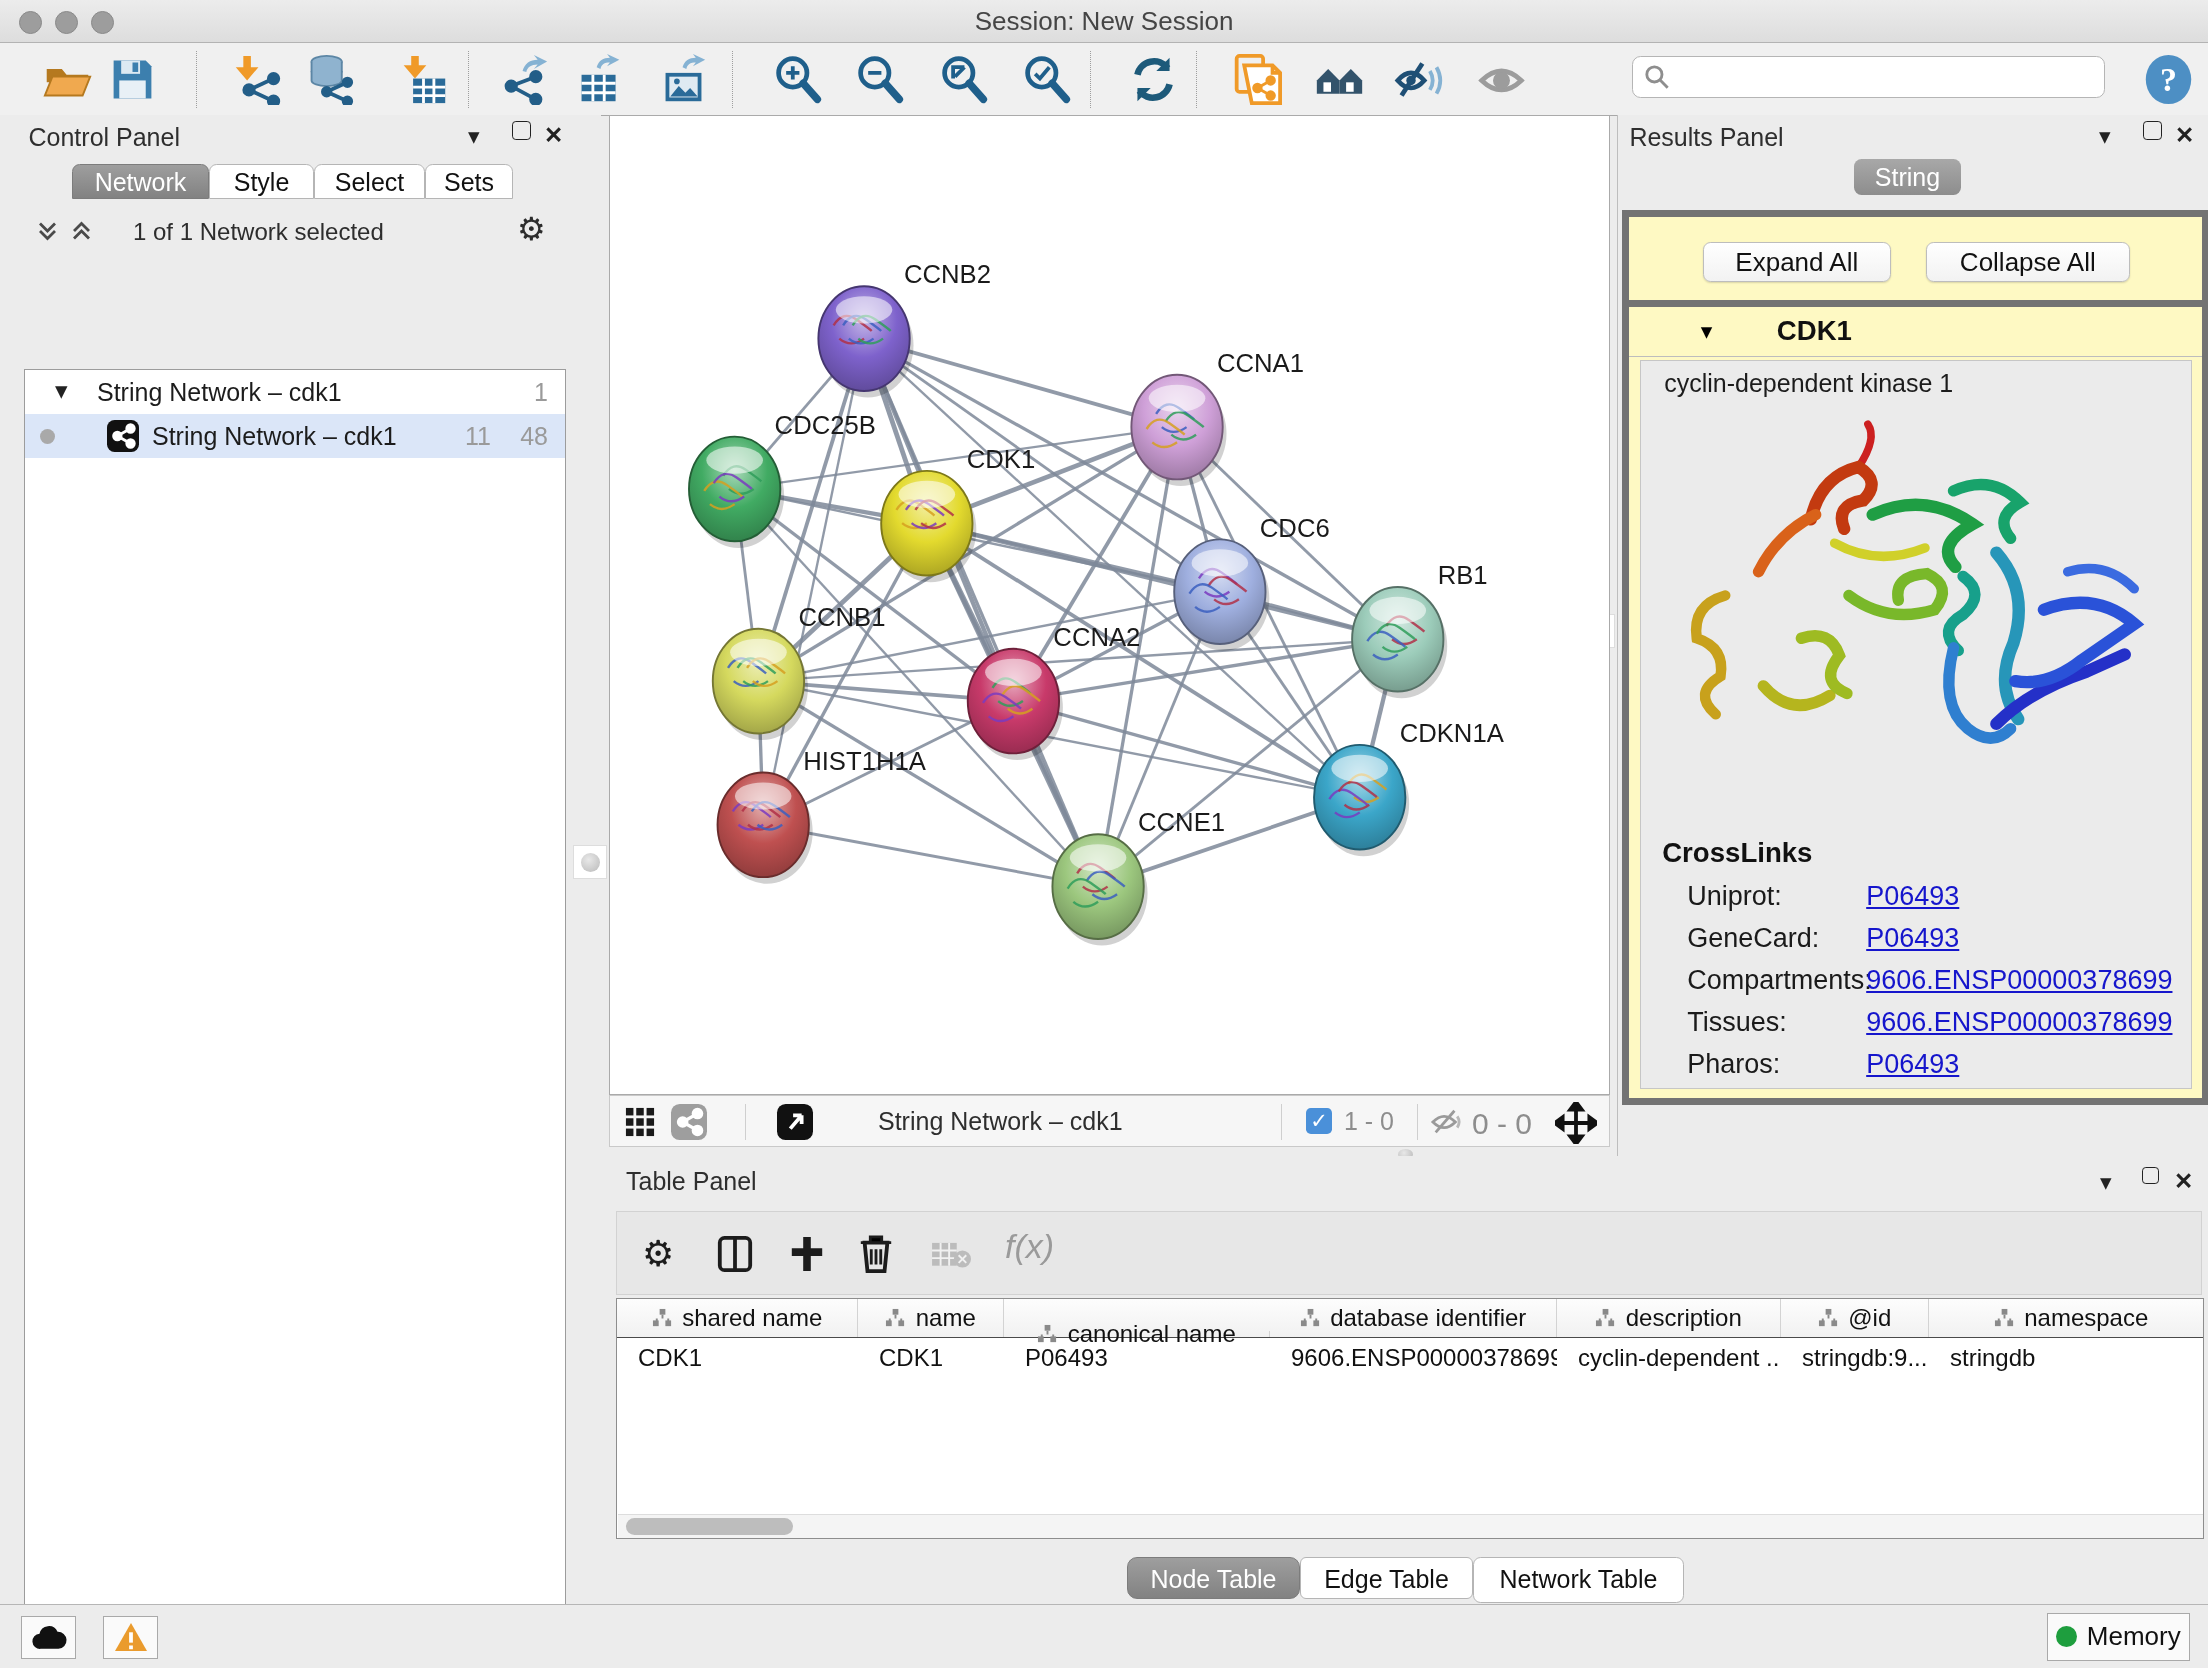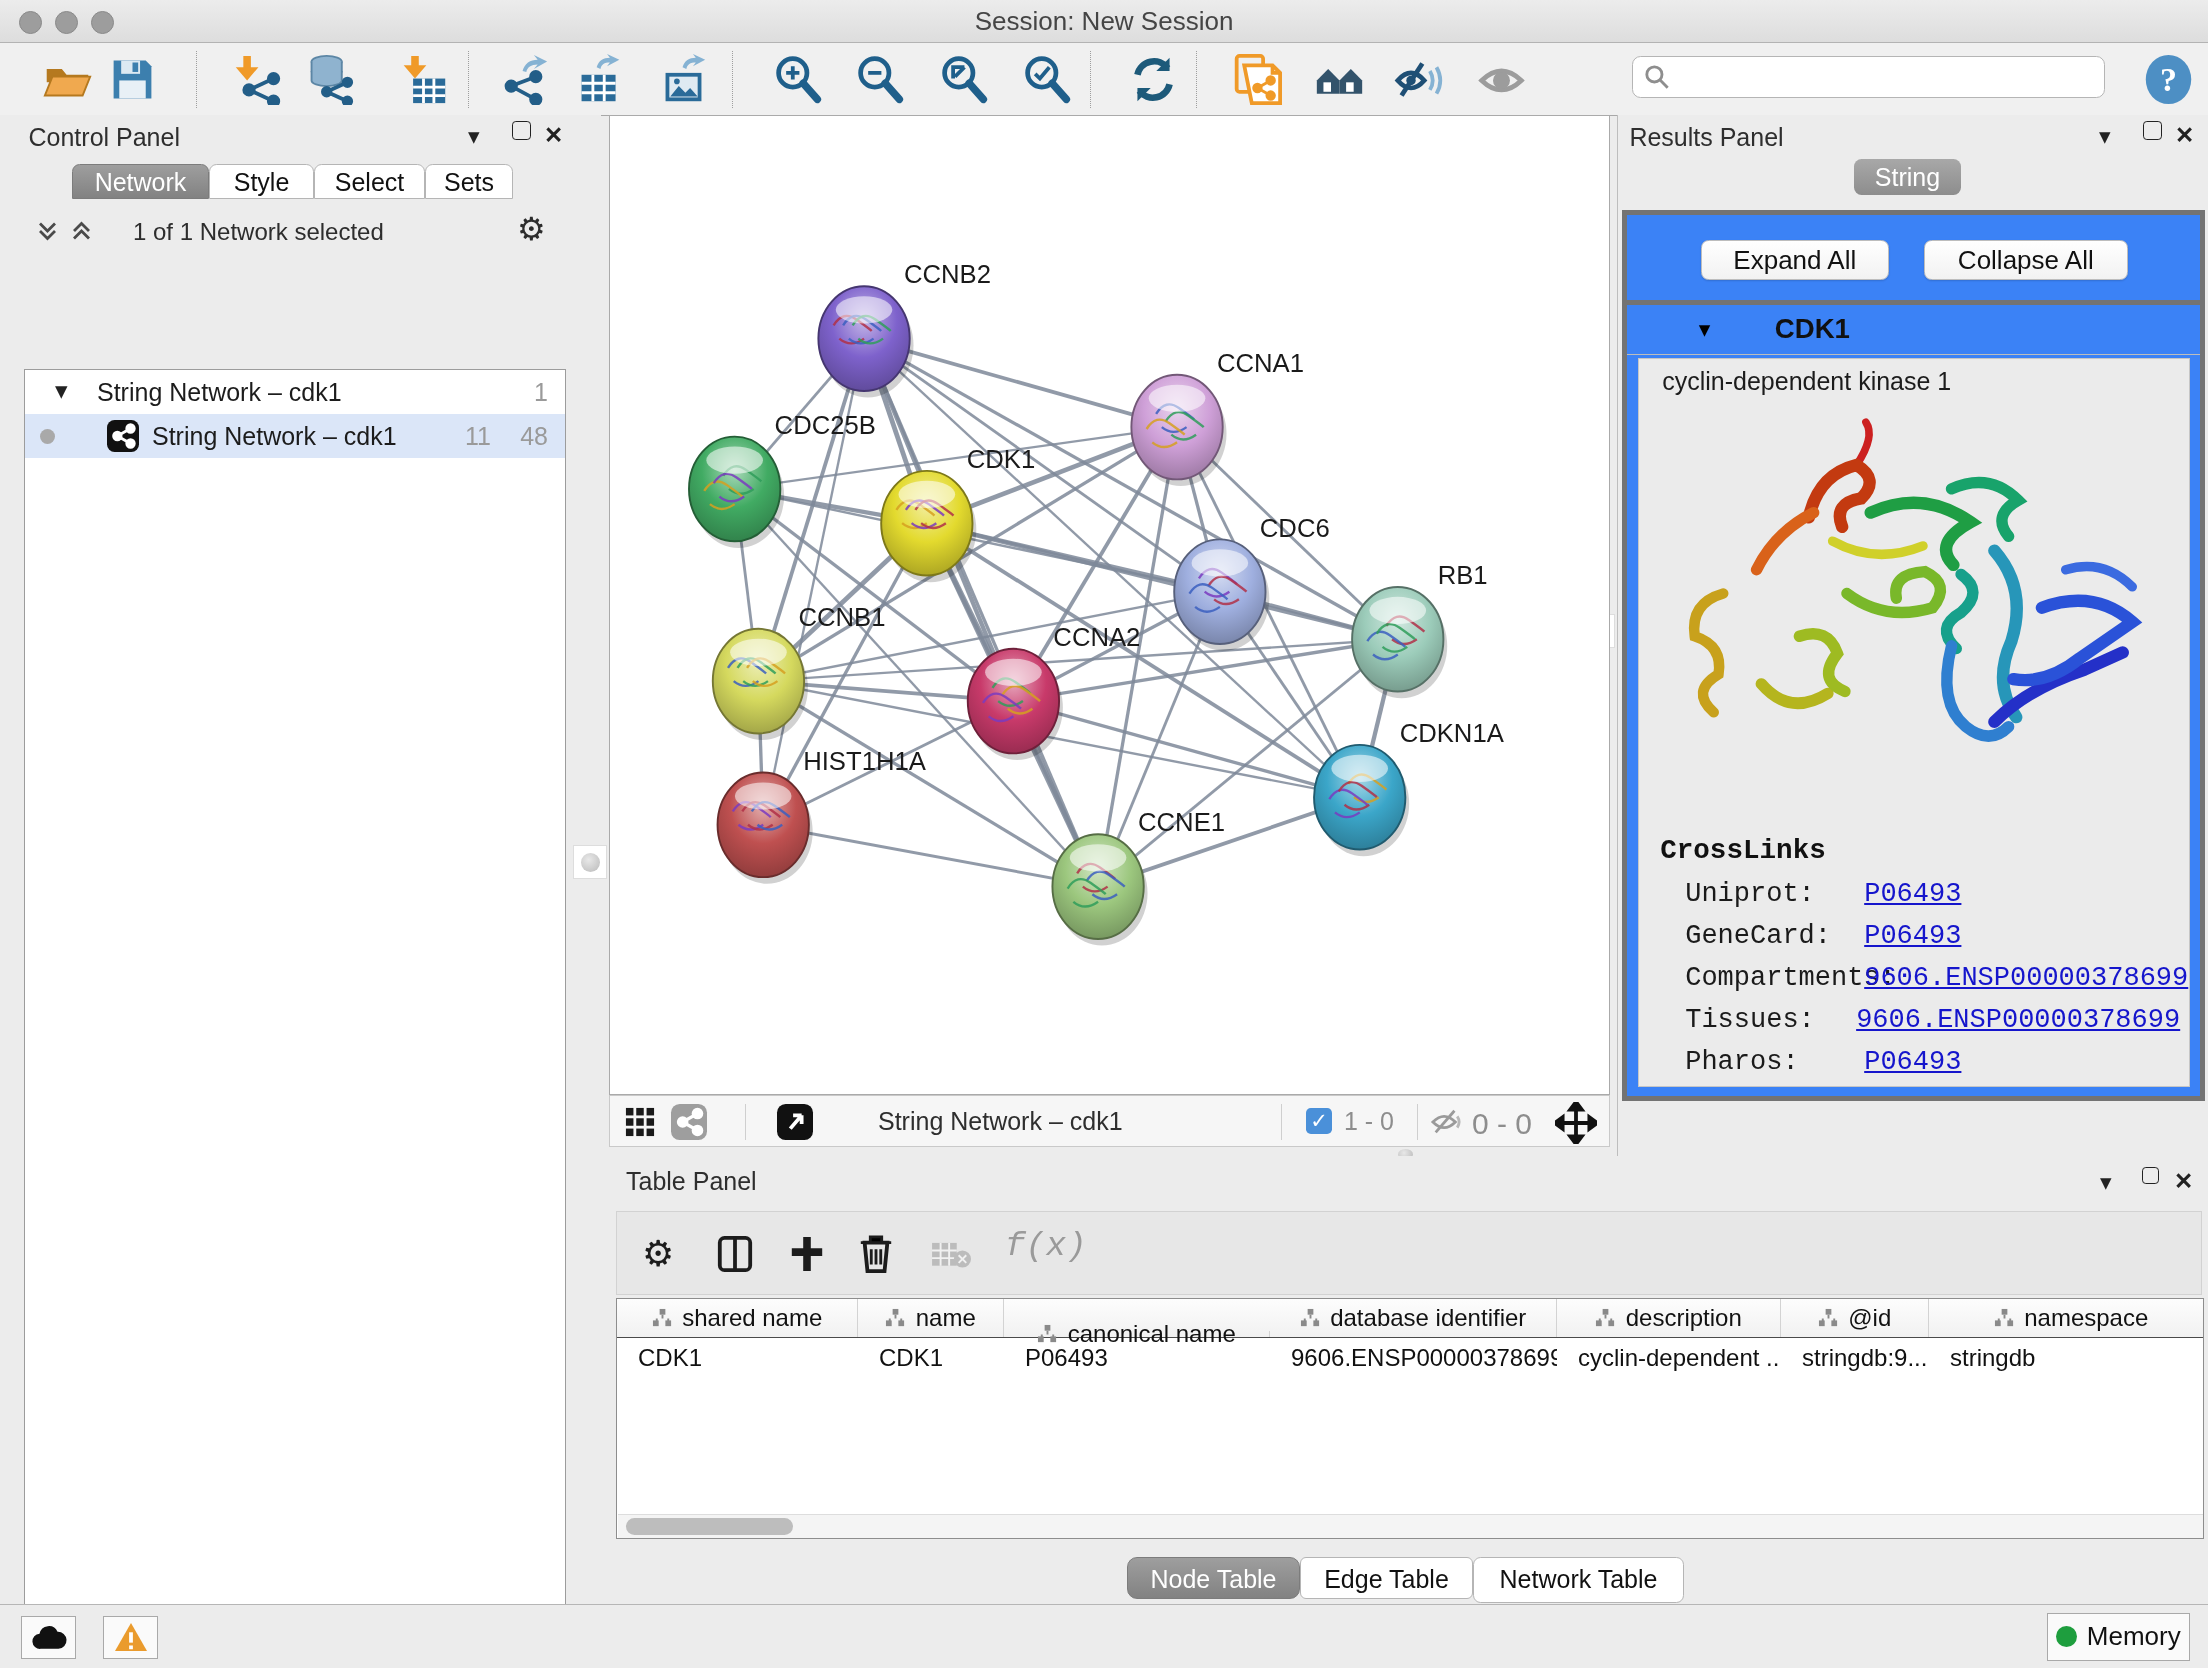--- a/index.html
+++ b/index.html
@@ -26,22 +26,22 @@
   .trow{position:relative;height:44px;line-height:44px;font-size:25px;color:#1c1c1c;}
   .trow .cnt{position:absolute;color:#9a9a9a;}
   .selrow{background:#dbe6f8;}
   .sharebadge{display:inline-block;width:32px;height:32px;border-radius:7.6px;background:#111;vertical-align:middle;}
   
   .netpanel{position:absolute;left:609px;top:115px;width:1001px;height:980px;background:#fff;border:1px solid #aaa;box-sizing:border-box;}
   .netbar{position:absolute;left:609px;top:1095px;width:1001px;height:52px;background:#f6f6f6;border:1px solid #c9c9c9;box-sizing:border-box;}
   .nbsep{position:absolute;top:7.6px;height:36px;border-left:1px solid #cfcfcf;}
   .badge{position:absolute;width:36px;height:36px;border-radius:8.6px;top:7.6px;}
   
-  .rp-box{position:absolute;background:#3b82f6;border:5px solid #737373;}
-  .serif{font-family:Liberation Mono, monospace;}
+  .rp-box{position:absolute;background:#fef9c3;border:7px solid #737373;}
+  .serif{font-family:Liberation Sans, sans-serif;}
   .xlrow{display:flex;height:42px;align-items:center;font-size:27px;}
   .xlrow .lab{width:179px;color:#1a1a1a;}
   .xlrow .val{color:#1515cc;text-decoration:underline;}
   
   .tphead{position:absolute;font-size:25px;color:#2e2e2e;}
   .tptool{position:absolute;left:616px;top:1211px;width:1586px;height:84px;background:#e7e7e7;border:1px solid #d2d2d2;box-sizing:border-box;}
   .gridtable{position:absolute;left:616px;top:1298px;width:1588px;height:241px;background:#fff;border:1.9px solid #8d8d8d;box-sizing:border-box;overflow:hidden;}
   .thdr{display:flex;height:38px;background:linear-gradient(#fdfdfd,#f1f1f1);border-bottom:1.9px solid #4a4a4a;}
   .th{display:flex;align-items:center;justify-content:center;gap:9.5px;font-size:24px;color:#111;border-right:1px solid #d3d3d3;box-sizing:border-box;flex:0 0 auto;}
   .tr{display:flex;height:40px;}

